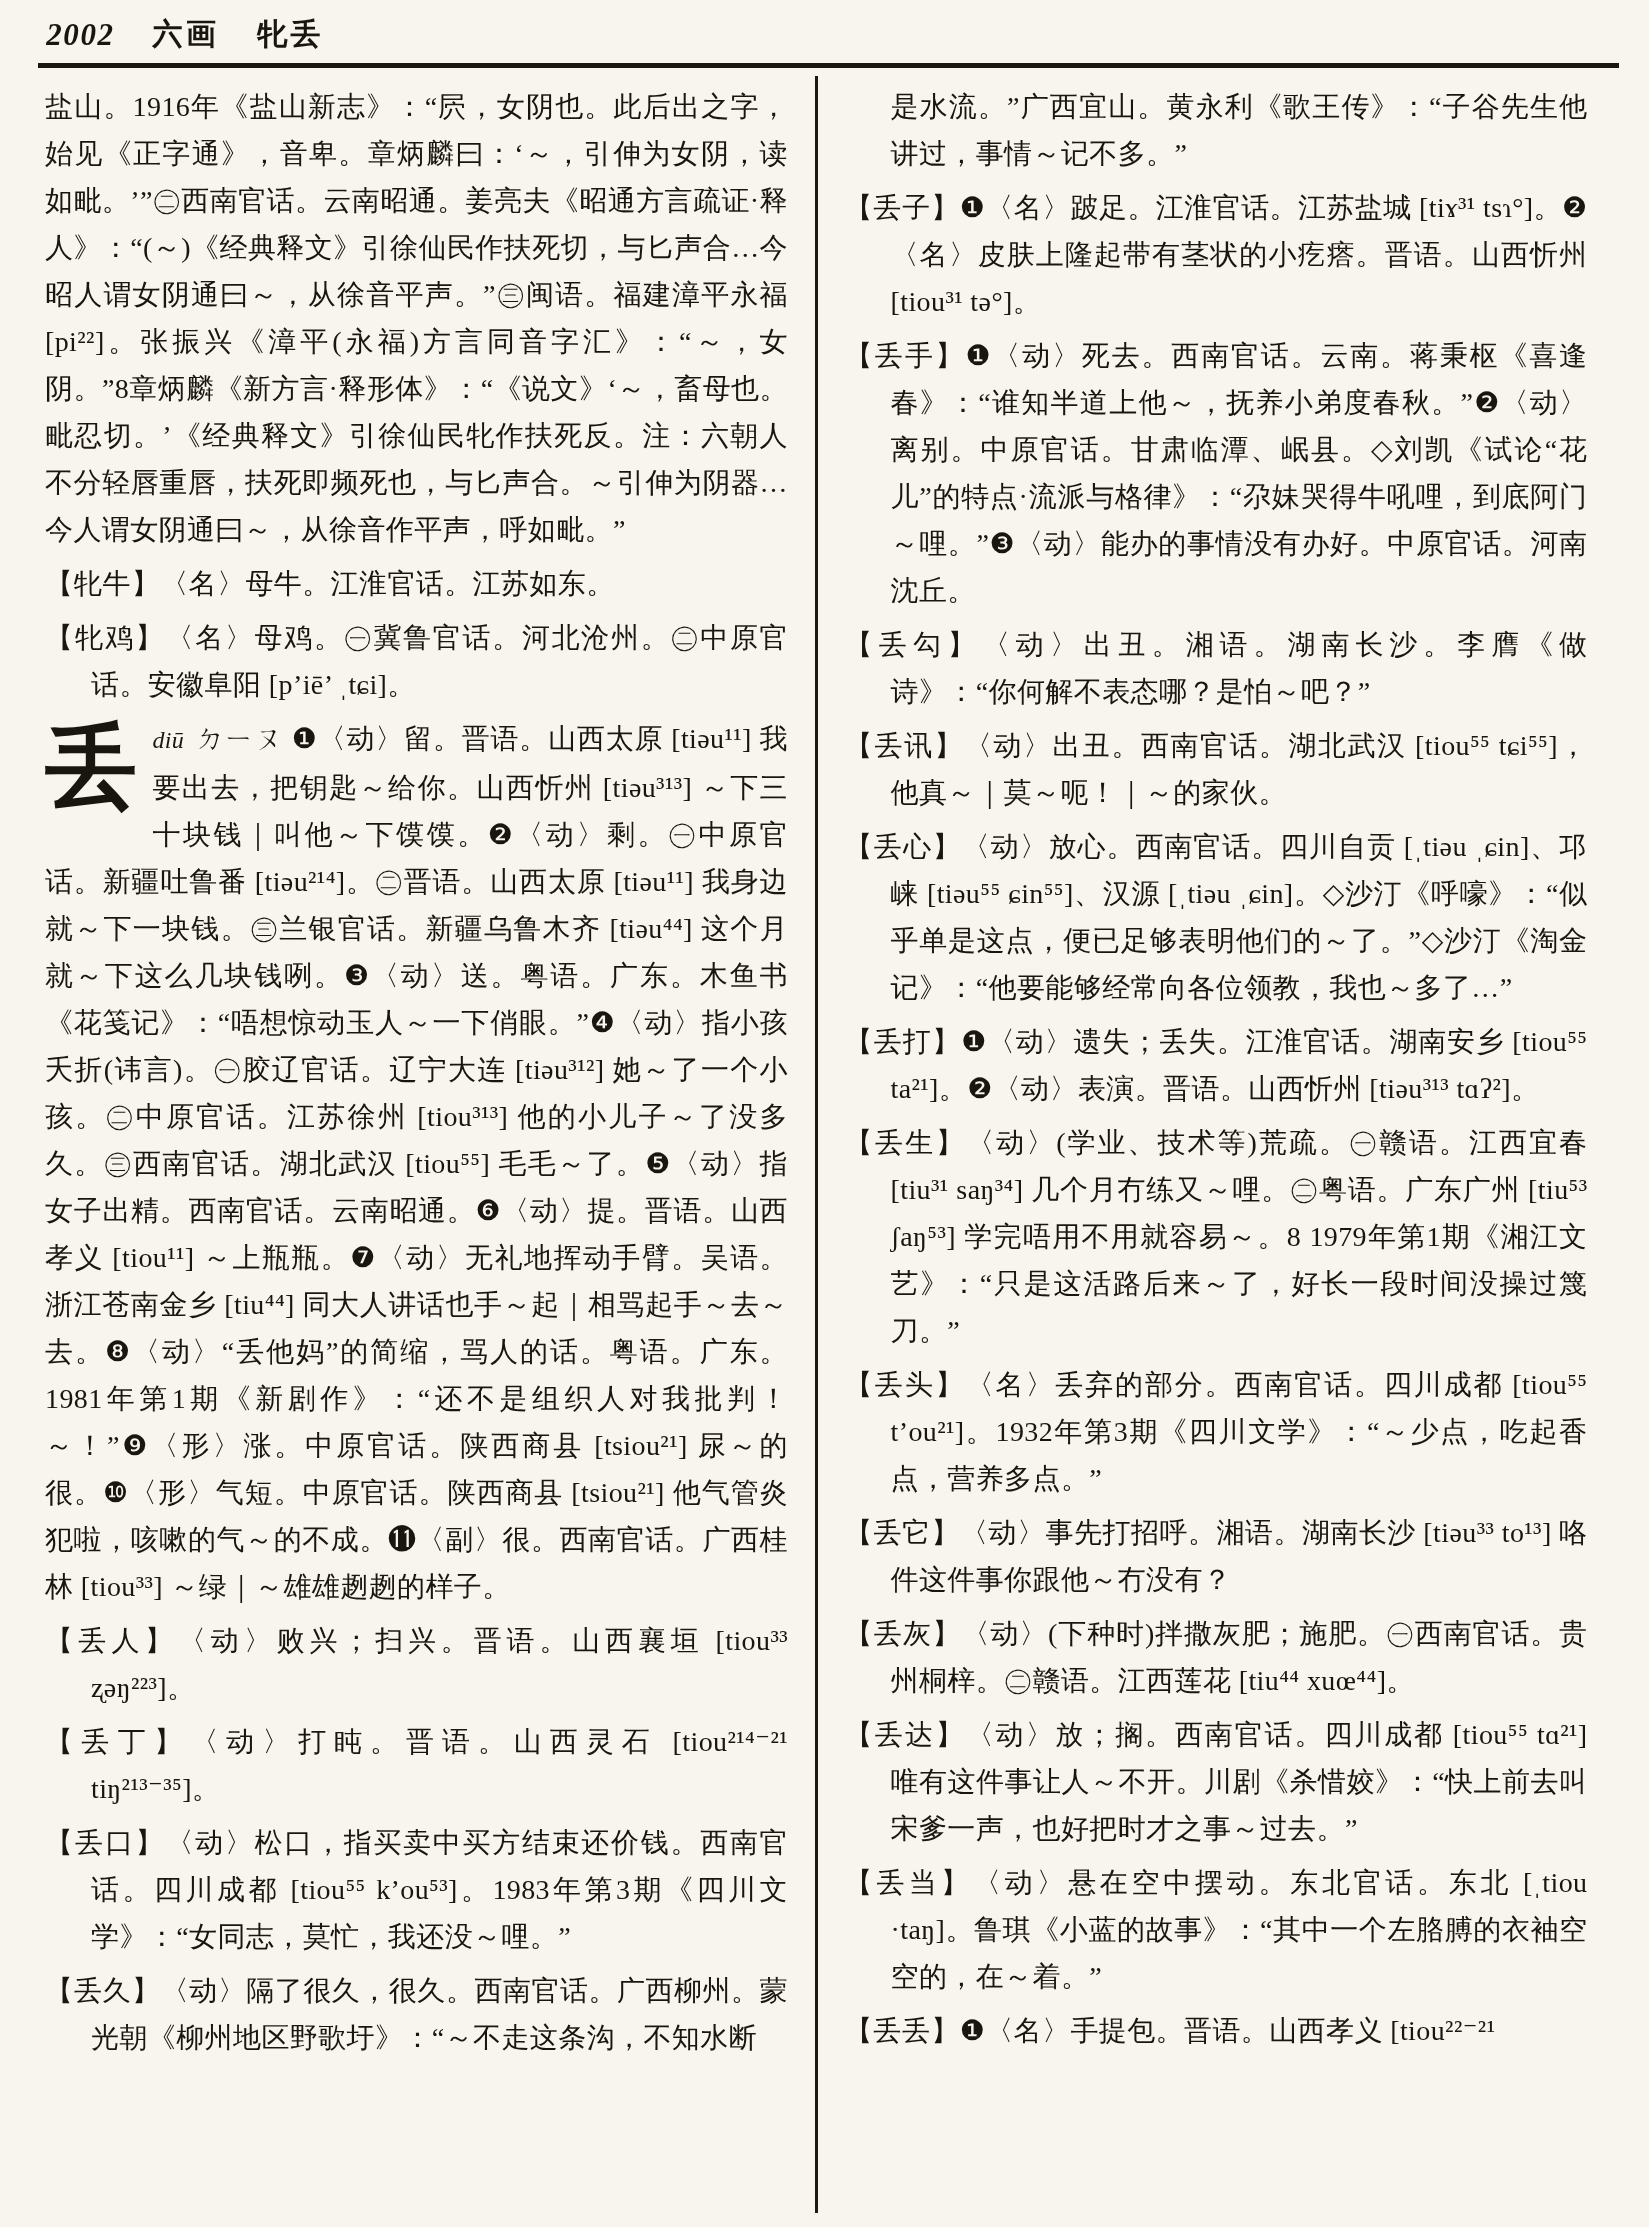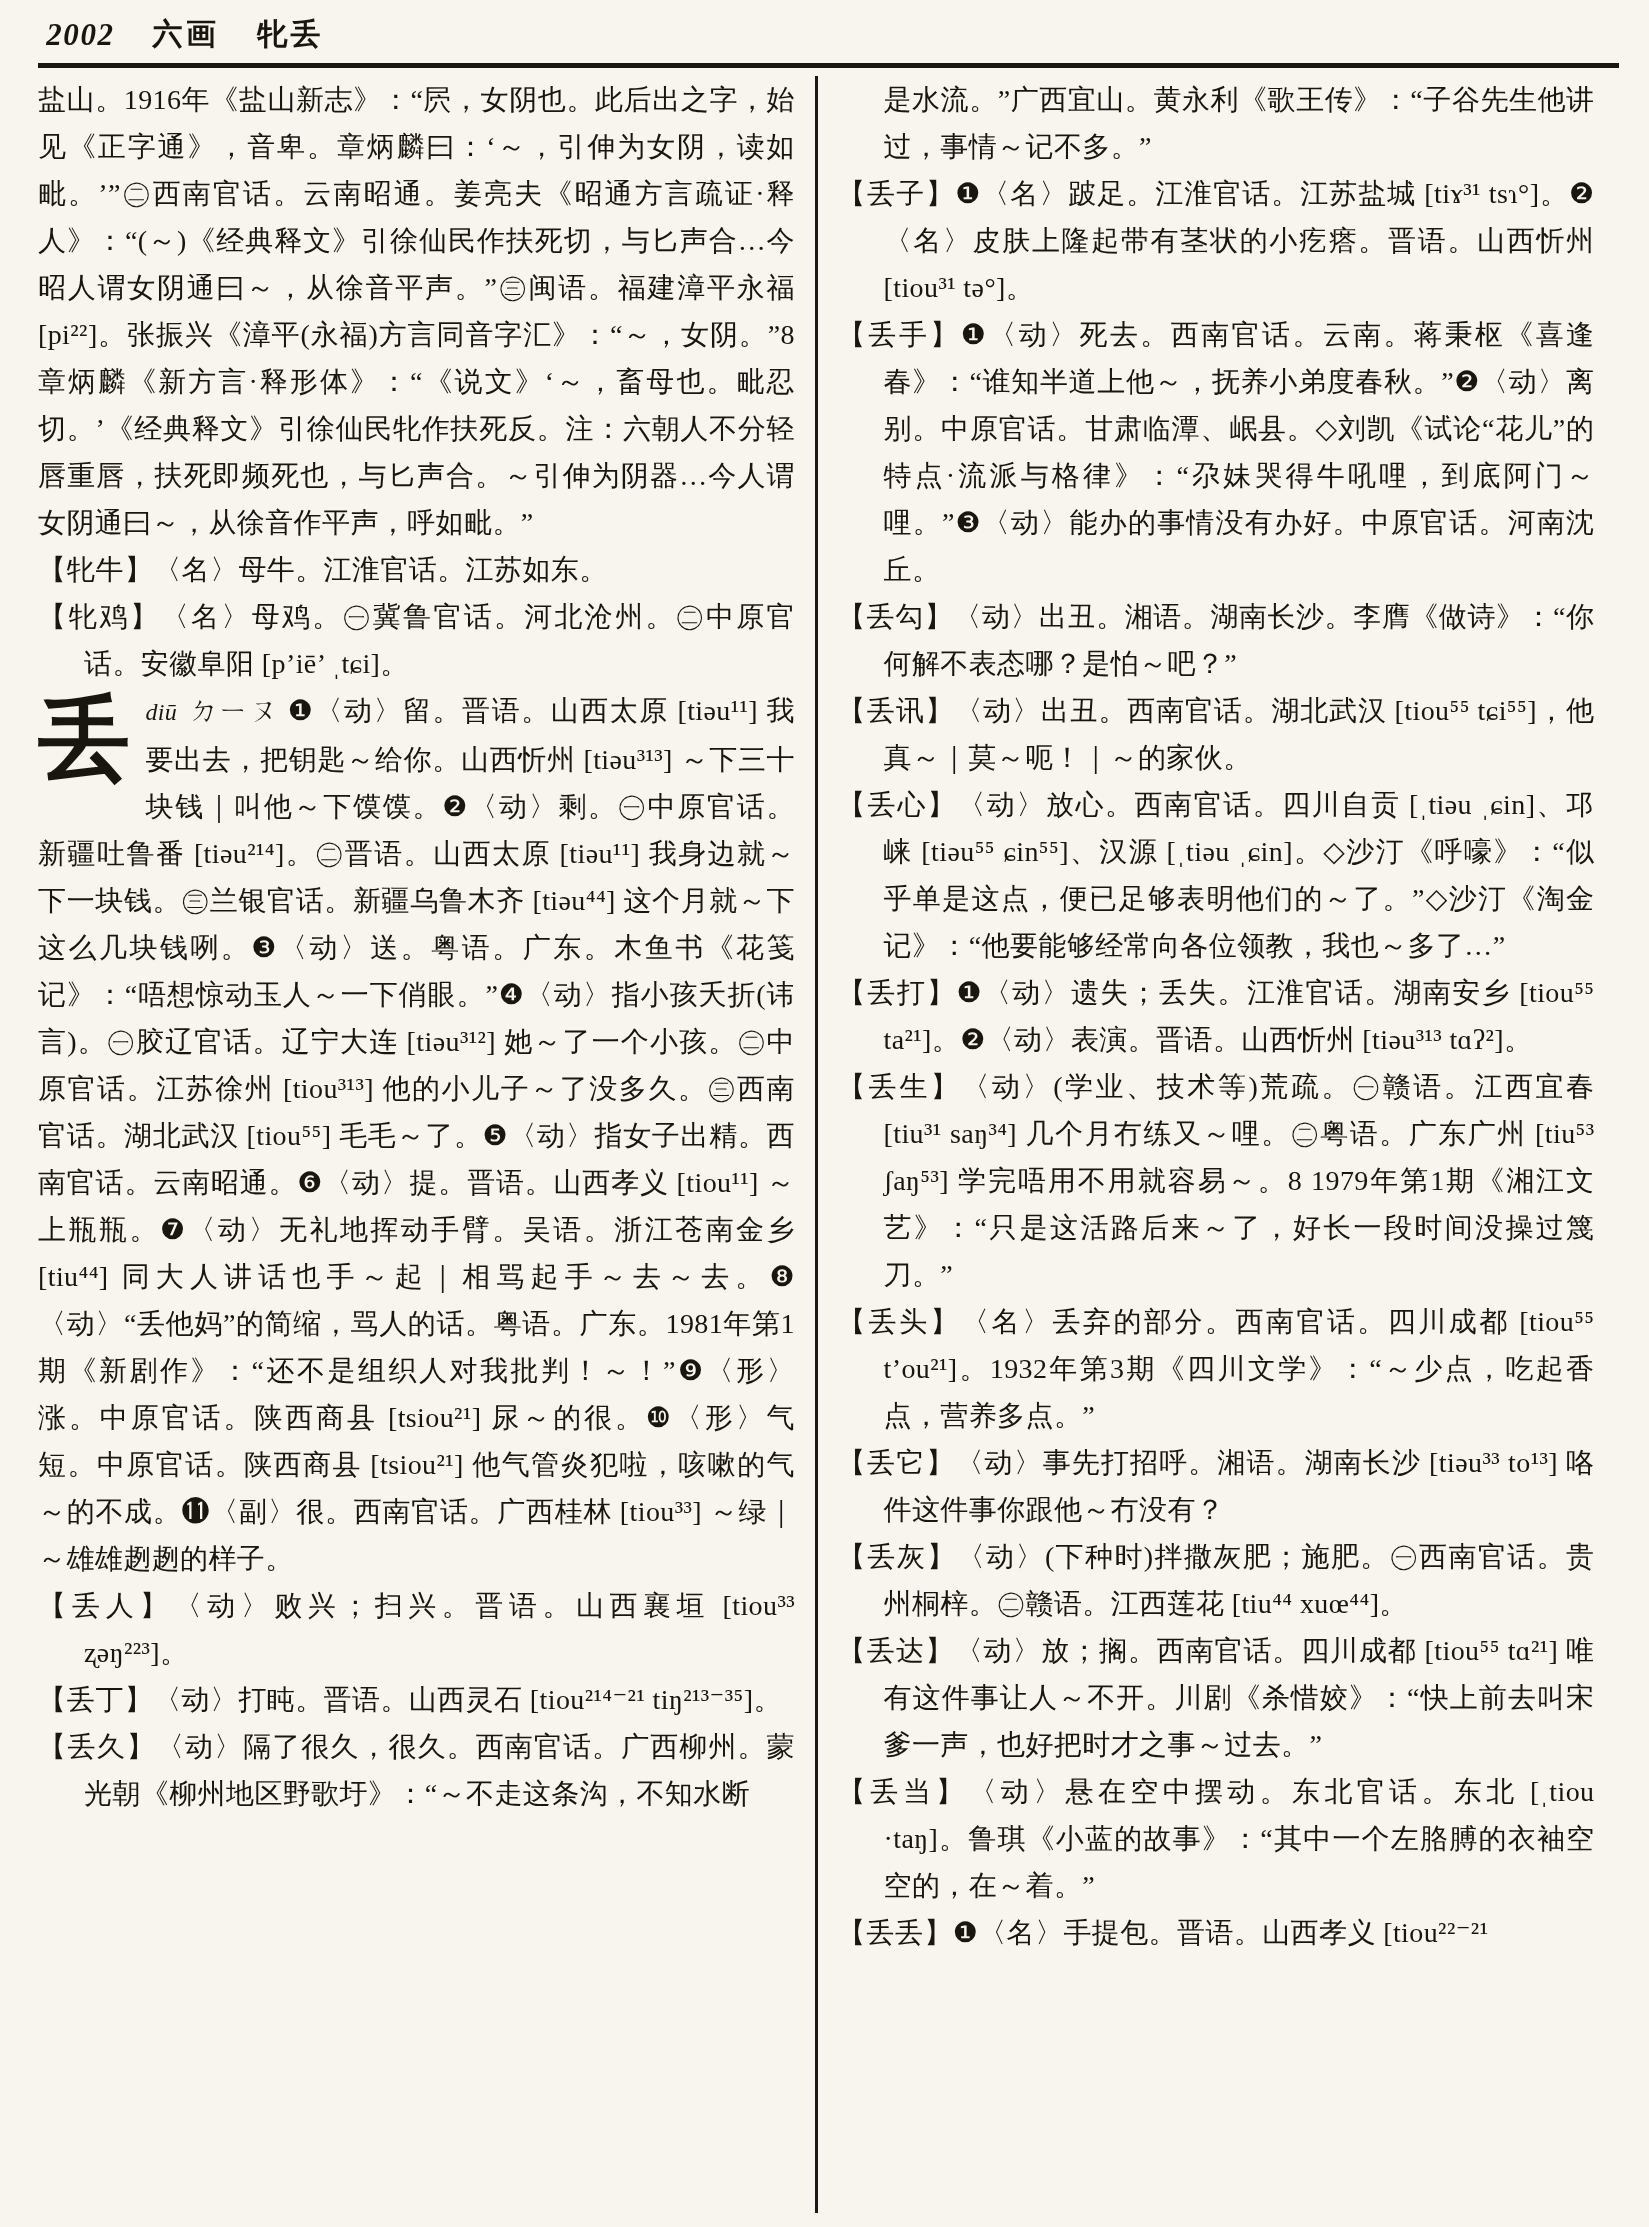--- a/index.html
+++ b/index.html
@@ -27,21 +27,21 @@
   .columns{display:flex;align-items:stretch;}
   .col{
     width:757px;
     font-size:28px;line-height:47px;
     text-align:justify;
     overflow:hidden;
     height:2137px;
     letter-spacing:0.4px;
   }
   .vdiv{flex:none;width:2.5px;background:#1c1813;margin:0 20px;height:2137px;}
-  p.block{margin:0;}
+  p.block{margin:7px;}
   p.entry{padding-left:46px;text-indent:-46px;}
   p.cont{padding-left:0;}
   p.cont.indent{padding-left:46px;}
   .head{font-weight:normal;letter-spacing:0.8px;}
   .bighead{padding-left:0;text-indent:0;}
   .bigchar{
     float:left;
     font-size:92px;line-height:89px;
     font-weight:bold;
     padding:8.2px 15px 3.3px 0;
@@ -61,20 +61,21 @@
   </div>
   <div class="rule"></div>
   <div class="columns">
     <section class="col" id="col-left">
         <p class="block cont"><span class="body">盐山。1916年《盐山新志》：“屄，女阴也。此后出之字，始见《正字通》，音卑。章炳麟曰：‘～，引伸为女阴，读如毗。’”㊁西南官话。云南昭通。姜亮夫《昭通方言疏证·释人》：“(～)《经典释文》引徐仙民作扶死切，与匕声合…今昭人谓女阴通曰～，从徐音平声。”㊂闽语。福建漳平永福 [pi²²]。张振兴《漳平(永福)方言同音字汇》：“～，女阴。”8章炳麟《新方言·释形体》：“《说文》‘～，畜母也。毗忍切。’《经典释文》引徐仙民牝作扶死反。注：六朝人不分轻唇重唇，扶死即频死也，与匕声合。～引伸为阴器…今人谓女阴通曰～，从徐音作平声，呼如毗。”</span></p>
         <p class="block entry"><span class="head">【牝牛】</span><span class="body">〈名〉母牛。江淮官话。江苏如东。</span></p>
         <p class="block entry"><span class="head">【牝鸡】</span><span class="body">〈名〉母鸡。㊀冀鲁官话。河北沧州。㊁中原官话。安徽阜阳 [p’iē’ ˌtɕi]。</span></p>
         <p class="block bighead"><span class="bigchar">丢</span><span class="pinyin">diū</span><span class="zhuyin">ㄉㄧㄡ</span><span class="body">❶〈动〉留。晋语。山西太原 [tiəu¹¹] 我要出去，把钥匙～给你。山西忻州 [tiəu³¹³] ～下三十块钱｜叫他～下馍馍。❷〈动〉剩。㊀中原官话。新疆吐鲁番 [tiəu²¹⁴]。㊁晋语。山西太原 [tiəu¹¹] 我身边就～下一块钱。㊂兰银官话。新疆乌鲁木齐 [tiəu⁴⁴] 这个月就～下这么几块钱咧。❸〈动〉送。粤语。广东。木鱼书《花笺记》：“唔想惊动玉人～一下俏眼。”❹〈动〉指小孩夭折(讳言)。㊀胶辽官话。辽宁大连 [tiəu³¹²] 她～了一个小孩。㊁中原官话。江苏徐州 [tiou³¹³] 他的小儿子～了没多久。㊂西南官话。湖北武汉 [tiou⁵⁵] 毛毛～了。❺〈动〉指女子出精。西南官话。云南昭通。❻〈动〉提。晋语。山西孝义 [tiou¹¹] ～上瓶瓶。❼〈动〉无礼地挥动手臂。吴语。浙江苍南金乡 [tiu⁴⁴] 同大人讲话也手～起｜相骂起手～去～去。❽〈动〉“丢他妈”的简缩，骂人的话。粤语。广东。1981年第1期《新剧作》：“还不是组织人对我批判！～！”❾〈形〉涨。中原官话。陕西商县 [tsiou²¹] 尿～的很。❿〈形〉气短。中原官话。陕西商县 [tsiou²¹] 他气管炎犯啦，咳嗽的气～的不成。⓫〈副〉很。西南官话。广西桂林 [tiou³³] ～绿｜～雄雄趔趔的样子。</span></p>
         <p class="block entry"><span class="head">【丢人】</span><span class="body">〈动〉败兴；扫兴。晋语。山西襄垣 [tiou³³ ʐəŋ²²³]。</span></p>
         <p class="block entry"><span class="head">【丢丁】</span><span class="body">〈动〉打盹。晋语。山西灵石 [tiou²¹⁴⁻²¹ tiŋ²¹³⁻³⁵]。</span></p>
+        <p class="block entry"><span class="head">【丢口】</span><span class="body">〈动〉松口，指买卖中买方结束还价钱。西南官话。四川成都 [tiou⁵⁵ k’ou⁵³]。1983年第3期《四川文学》：“女同志，莫忙，我还没～哩。”</span></p>
         <p class="block entry"><span class="head">【丢久】</span><span class="body">〈动〉隔了很久，很久。西南官话。广西柳州。蒙光朝《柳州地区野歌圩》：“～不走这条沟，不知水断</span></p>
       </section>
     <div class="vdiv"></div>
     <section class="col" id="col-right">
         <p class="block cont indent"><span class="body">是水流。”广西宜山。黄永利《歌王传》：“子谷先生他讲过，事情～记不多。”</span></p>
         <p class="block entry"><span class="head">【丢子】</span><span class="body">❶〈名〉跛足。江淮官话。江苏盐城 [tiɤ³¹ tsɿ°]。❷〈名〉皮肤上隆起带有茎状的小疙瘩。晋语。山西忻州 [tiou³¹ tə°]。</span></p>
         <p class="block entry"><span class="head">【丢手】</span><span class="body">❶〈动〉死去。西南官话。云南。蒋秉枢《喜逢春》：“谁知半道上他～，抚养小弟度春秋。”❷〈动〉离别。中原官话。甘肃临潭、岷县。◇刘凯《试论“花儿”的特点·流派与格律》：“尕妹哭得牛吼哩，到底阿门～哩。”❸〈动〉能办的事情没有办好。中原官话。河南沈丘。</span></p>
         <p class="block entry"><span class="head">【丢勾】</span><span class="body">〈动〉出丑。湘语。湖南长沙。李膺《做诗》：“你何解不表态哪？是怕～吧？”</span></p>
         <p class="block entry"><span class="head">【丢讯】</span><span class="body">〈动〉出丑。西南官话。湖北武汉 [tiou⁵⁵ tɕi⁵⁵]，他真～｜莫～呃！｜～的家伙。</span></p>
         <p class="block entry"><span class="head">【丢心】</span><span class="body">〈动〉放心。西南官话。四川自贡 [ˌtiəu ˌɕin]、邛崃 [tiəu⁵⁵ ɕin⁵⁵]、汉源 [ˌtiəu ˌɕin]。◇沙汀《呼嚎》：“似乎单是这点，便已足够表明他们的～了。”◇沙汀《淘金记》：“他要能够经常向各位领教，我也～多了…”</span></p>

